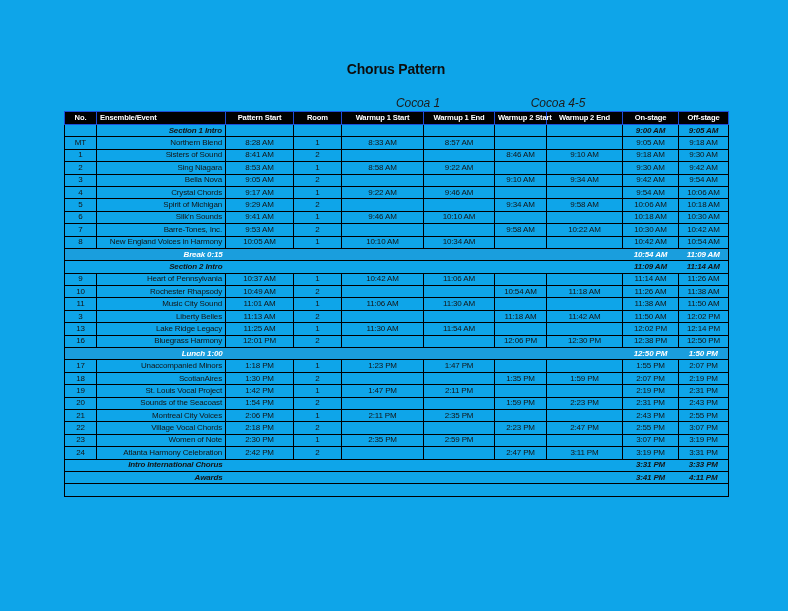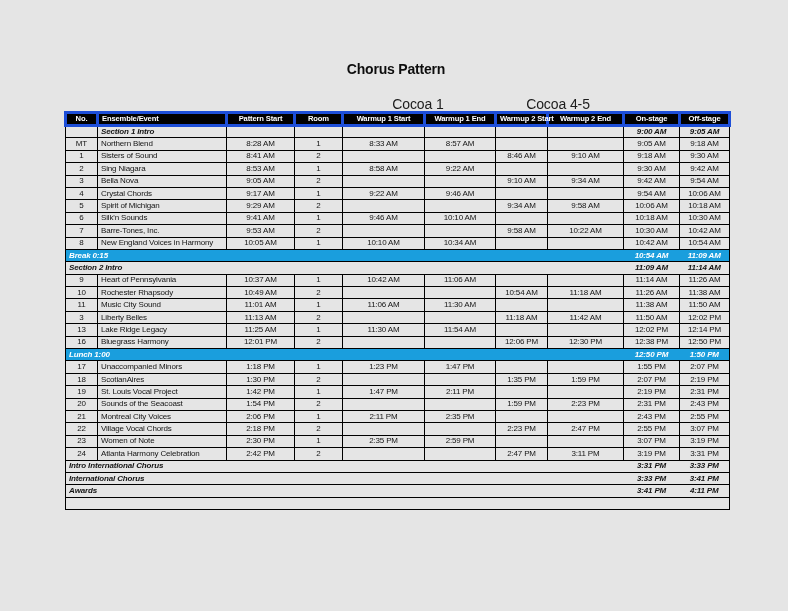--- a/index.html
+++ b/index.html
@@ -1,56 +1,56 @@
 <!DOCTYPE html>
 <html style="--accent: #1a9edd;"><head>
 <meta charset="utf-8">
 <style>
   html,body{margin:0;padding:0;background:#ffffff;}
   body{
     width:788px;height:611px;position:relative;overflow:hidden;
     font-family:"Liberation Sans", sans-serif;
     -webkit-font-smoothing:antialiased;
   }
-  .page{position:absolute;inset:0;background:#e5e5e5;}
+  .page{position:absolute;inset:0;background:#0ea5e9;}
   .title{
     position:absolute;left:64px;top:61px;width:664px;
     text-align:center;font-size:14px;font-weight:700;color:#0d0d0d;
     letter-spacing:-0.2px;
   }
   .cocoa{
-    position:absolute;top:96px;font-size:14px;color:#1c1c1c;
+    position:absolute;top:96px;font-size:12px;font-style:italic;color:#1c1c1c;
     transform:translateX(-50%);white-space:nowrap;letter-spacing:-0.1px;
   }
   .cocoa1{left:418px;}
   .cocoa2{left:558px;}
   table.sched{
     position:absolute;left:64px;top:111px;width:664px;
     border-collapse:collapse;table-layout:fixed;
     border:1px solid #000;
   }
   .sched th,.sched td{
     box-sizing:border-box;font-size:8px;line-height:1;
     padding:0 3px;white-space:nowrap;color:#141414;
     letter-spacing:-0.15px;
   }
   .sched thead tr{height:13px;}
   .sched tbody tr{height:12.4px;}
   .sched thead th{
     background:#000;color:#fff;font-weight:700;text-align:center;
-    border:3px solid #1d4ed8;overflow:visible;font-size:7.6px;
+    border:1px solid #1d4ed8;overflow:visible;font-size:7.6px;
   }
   .sched thead th.left{text-align:left;}
   .sched td{border:1px solid #000;text-align:center;overflow:hidden;}
-  .sched td.left{text-align:left;margin-top:12px;}
+  .sched td.left{text-align:right;margin-top:12px;}
   .sched tr.section td{
     font-weight:700;font-style:italic;border-left:none;border-right:none;
   }
   .sched tr.section.bordered td{border:1px solid #000;}
-  .sched td.label-right{text-align:left;}
+  .sched td.label-right{text-align:right;}
   .sched tr.break-row td{
     background:var(--accent,#1a9edd);color:#fff;font-weight:700;font-style:italic;
     border-left:none;border-right:none;
   }
   .sched tr.empty-row td{border-left:none;border-right:none;}
 </style>
 </head>
 <body>
 
 <div class="page">
@@ -392,26 +392,20 @@
           <td>3:19 PM</td>
           <td>3:31 PM</td>
         </tr>
         <tr class="section">
           <td class="label-right" colspan="2">Intro International Chorus</td>
           <td colspan="6"></td>
           <td>3:31 PM</td>
           <td>3:33 PM</td>
         </tr>
         <tr class="section">
-          <td class="label-right" colspan="2">International Chorus</td>
-          <td colspan="6"></td>
-          <td>3:33 PM</td>
-          <td>3:41 PM</td>
-        </tr>
-        <tr class="section">
           <td class="label-right" colspan="2">Awards</td>
           <td colspan="6"></td>
           <td>3:41 PM</td>
           <td>4:11 PM</td>
         </tr>
         <tr class="empty-row">
           <td colspan="10"></td>
         </tr>
       </tbody>
   </table>

